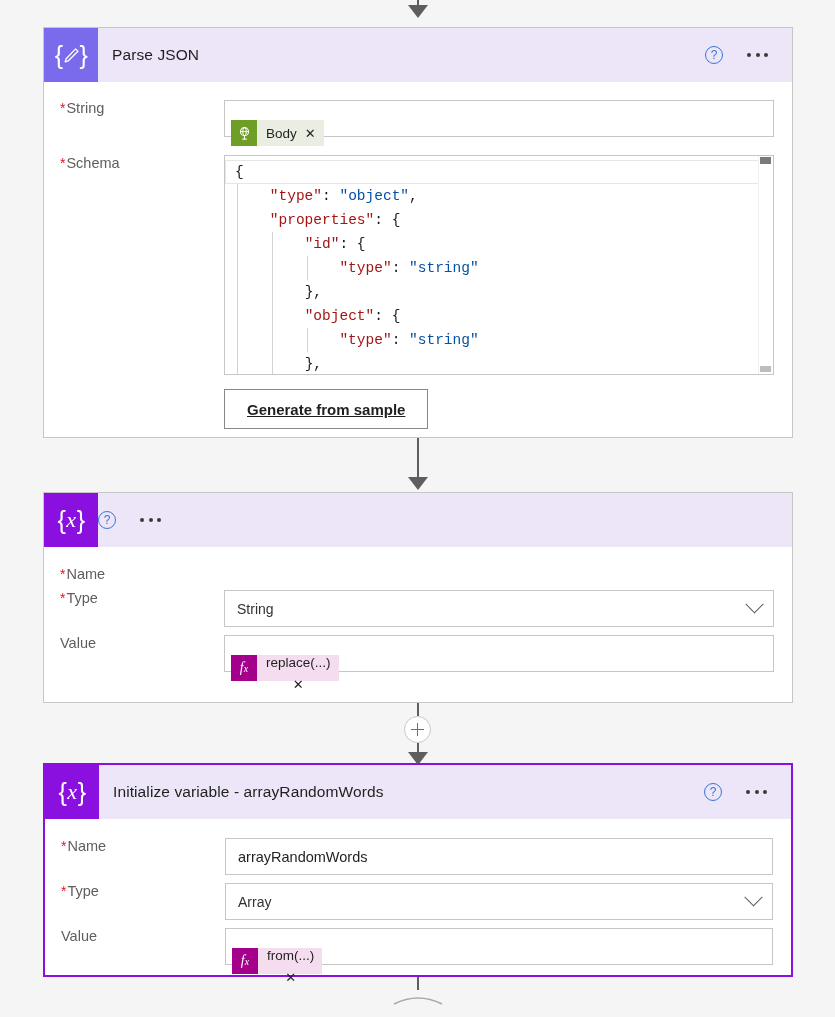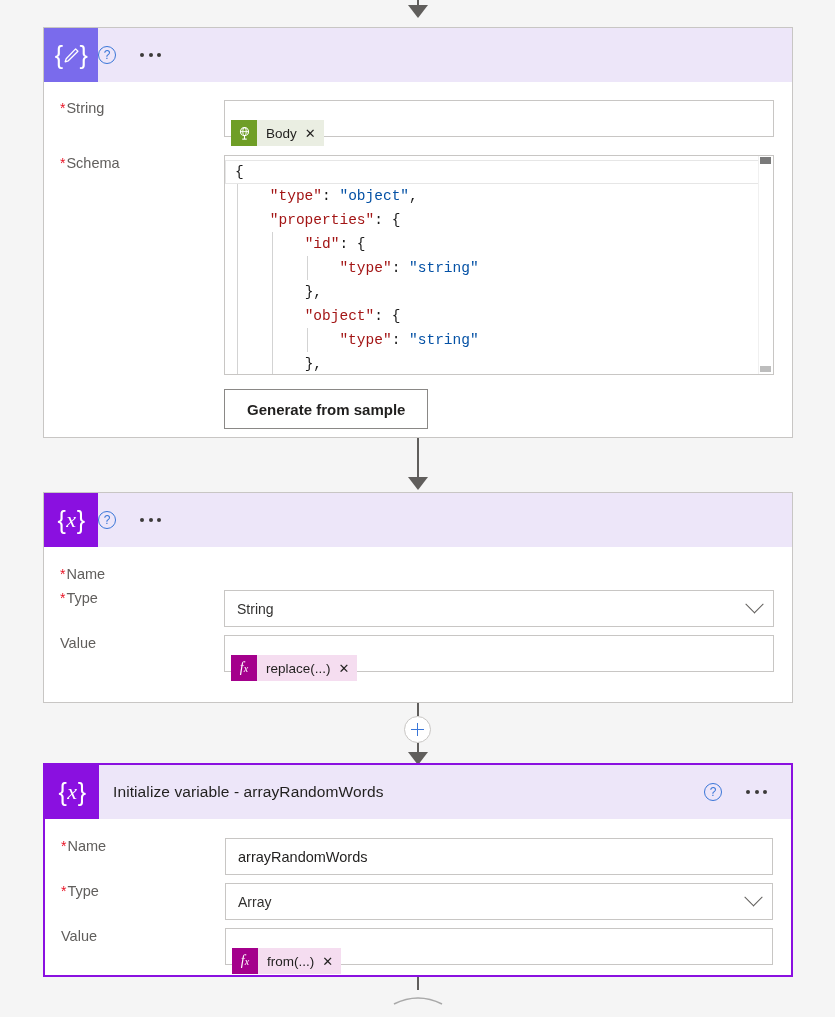--- a/index.html
+++ b/index.html
@@ -240,21 +240,21 @@
   .token-body {
     display: flex;
     align-items: center;
     gap: 8px;
     padding: 0 8px 0 9px;
     height: 26px;
     font-size: 13.5px;
     color: #201f1e;
   }
   .token-body.green-bg { background: #eaeee2; }
-  .token-body.pink-bg  { background: #f5ddf0; }
+  .token-body.pink-bg  { background: #f5ddf0; flex-direction: column; }
   .token-x {
     font-size: 13px;
     color: #201f1e;
     cursor: pointer;
     line-height: 1;
   }
 
   
   .code-editor {
     border: 1px solid #c8c6c4;
@@ -328,20 +328,21 @@
     height: 40px;
     display: inline-flex;
     align-items: center;
     justify-content: center;
     padding: 0 22px;
     font-size: 15px;
     font-weight: bold;
     color: #201f1e;
     cursor: pointer;
     box-sizing: border-box;
+    text-decoration: underline;
   }
 
   
   .bottom-stub {
     position: absolute;
     left: 0;
     width: 835px;
     display: flex;
     flex-direction: column;
     align-items: center;
@@ -360,20 +361,21 @@
   <div class="card" style="left:43px; top:27px; width:750px; height:411px;">
 
     <div class="card-header">
       <div class="card-icon parse-json">
         <span class="brace">{</span>
         <svg class="pencil-svg" width="17" height="17" viewBox="0 0 17 17">
           <path d="M12.6 1.9 L14.9 4.2 L5.3 13.8 L2.2 14.8 L3.2 11.7 Z" fill="none" stroke="#ffffff" stroke-width="1.3" stroke-linejoin="round"></path>
         </svg>
         <span class="brace">}</span>
       </div>
+      <div class="card-title">Parse JSON</div>
       <div class="header-actions">
         <div class="help-icon">?</div>
         <div class="ellipsis-icon">
             <i></i>
             <i></i>
             <i></i>
           </div>
       </div>
     </div>
 

